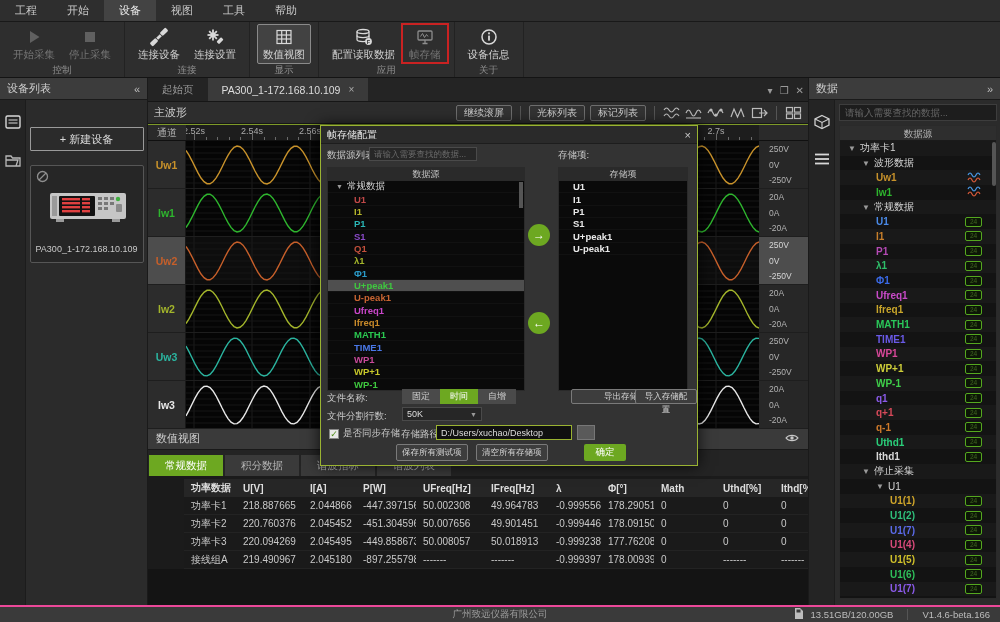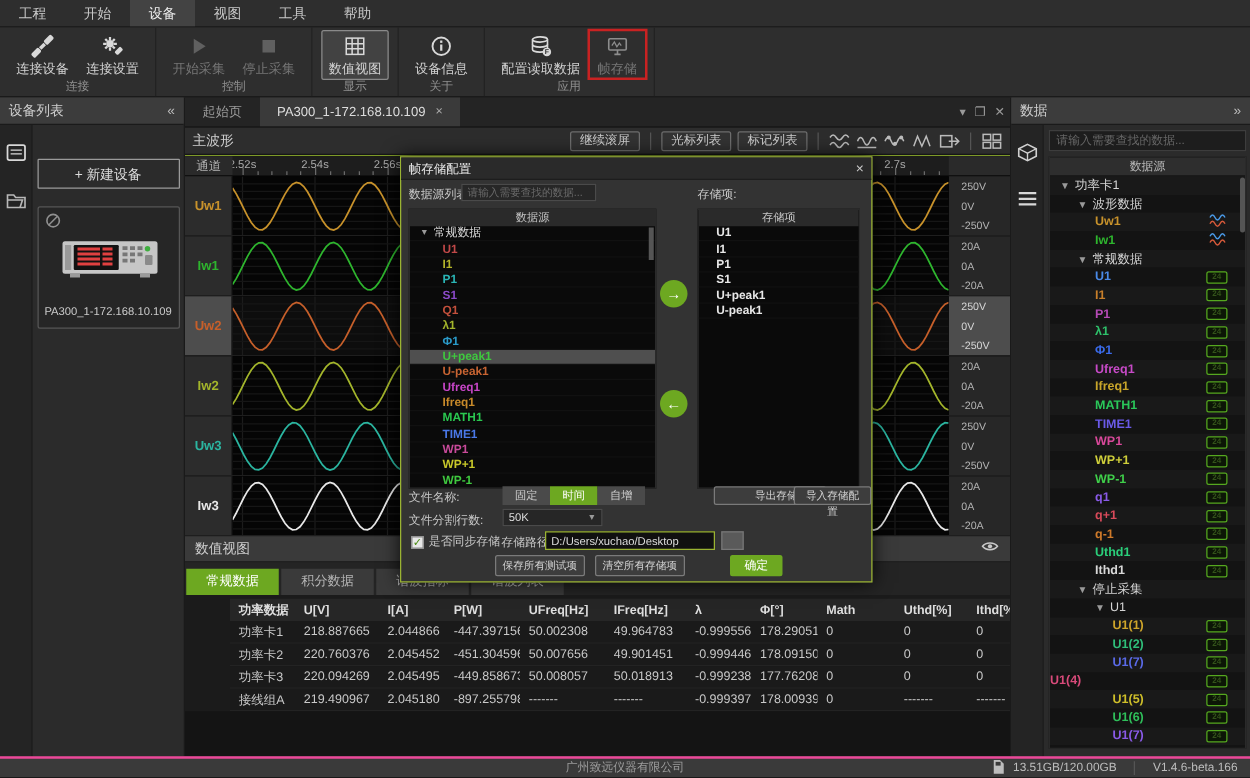--- a/index.html
+++ b/index.html
@@ -158,20 +158,41 @@
       <div class="menu-item">工程</div>
       <div class="menu-item">开始</div>
       <div class="menu-item active">设备</div>
       <div class="menu-item">视图</div>
       <div class="menu-item">工具</div>
       <div class="menu-item">帮助</div>
     </div>
   <div class="ribbon" id="ribbon">
       <div class="rgroup">
         <div class="rbtns">
+          <div class="rbtn disabled">
+            <span>
+              <svg class="ric" viewBox="0 0 20 20">
+                <path d="M6 4 L15.5 10 L6 16 Z" fill="#606060"></path>
+              </svg>
+            </span>
+            <div class="rlabel">开始采集</div>
+          </div>
+          <div class="rbtn disabled">
+            <span>
+              <svg class="ric" viewBox="0 0 20 20">
+                <rect x="5" y="5" width="10" height="10" fill="#606060"></rect>
+              </svg>
+            </span>
+            <div class="rlabel">停止采集</div>
+          </div>
+        </div>
+        <div class="rgroup-label">控制</div>
+      </div>
+      <div class="rgroup">
+        <div class="rbtns">
           <div class="rbtn">
             <span>
               <svg class="ric" viewBox="0 0 20 20">
                 <g fill="#d9d9d9">
                   <rect x="1" y="13" width="8" height="4.4" rx="1.2" transform="rotate(-45 5 15.2)"></rect>
                   <rect x="11" y="2.6" width="8" height="4.4" rx="1.2" transform="rotate(-45 15 4.8)"></rect>
                   <rect x="7.4" y="8.6" width="5.2" height="2.8" transform="rotate(-45 10 10)"></rect>
                 </g>
               </svg>
             </span>
@@ -194,72 +215,36 @@
                 <rect x="12" y="12" width="6.5" height="3.6" rx="1" transform="rotate(-45 15 14)" fill="#d9d9d9"></rect>
               </svg>
             </span>
             <div class="rlabel">连接设置</div>
           </div>
         </div>
         <div class="rgroup-label">连接</div>
       </div>
       <div class="rgroup">
         <div class="rbtns">
-          <div class="rbtn disabled">
-            <span>
-              <svg class="ric" viewBox="0 0 20 20">
-                <path d="M6 4 L15.5 10 L6 16 Z" fill="#606060"></path>
-              </svg>
-            </span>
-            <div class="rlabel">开始采集</div>
-          </div>
-          <div class="rbtn disabled">
-            <span>
-              <svg class="ric" viewBox="0 0 20 20">
-                <rect x="5" y="5" width="10" height="10" fill="#606060"></rect>
-              </svg>
-            </span>
-            <div class="rlabel">停止采集</div>
-          </div>
-        </div>
-        <div class="rgroup-label">控制</div>
-      </div>
-      <div class="rgroup">
-        <div class="rbtns">
           <div class="rbtn active">
             <span>
               <svg class="ric" viewBox="0 0 20 20">
                 <g stroke="#d9d9d9" stroke-width="1.2" fill="none">
                   <rect x="3" y="3.5" width="14" height="13"></rect>
                   <line x1="3" y1="8" x2="17" y2="8"></line>
                   <line x1="3" y1="12" x2="17" y2="12"></line>
                   <line x1="7.7" y1="3.5" x2="7.7" y2="16.5"></line>
                   <line x1="12.4" y1="3.5" x2="12.4" y2="16.5"></line>
                 </g>
               </svg>
             </span>
             <div class="rlabel">数值视图</div>
           </div>
         </div>
         <div class="rgroup-label">显示</div>
-      </div>
-      <div class="rgroup">
-        <div class="rbtns">
-          <div class="rbtn">
-            <span>
-              <svg class="ric" viewBox="0 0 20 20">
-                <circle cx="10" cy="10" r="7" fill="none" stroke="#d9d9d9" stroke-width="1.5"></circle>
-                <rect x="9.1" y="8.6" width="1.8" height="5" fill="#d9d9d9"></rect>
-                <rect x="9.1" y="5.4" width="1.8" height="1.9" fill="#d9d9d9"></rect>
-              </svg>
-            </span>
-            <div class="rlabel">设备信息</div>
-          </div>
-        </div>
-        <div class="rgroup-label">关于</div>
       </div>
       <div class="rgroup">
         <div class="rbtns">
           <div class="rbtn">
             <span>
               <svg class="ric" viewBox="0 0 20 20">
                 <g fill="none" stroke="#d9d9d9" stroke-width="1.3">
                   <ellipse cx="9" cy="4.6" rx="6" ry="2.1"></ellipse>
                   <path d="M3 4.6v4c0 1.1 2.7 2.1 6 2.1s6-1 6-2.1v-4"></path>
                   <path d="M3 8.6v4c0 1.1 2.7 2.1 6 2.1s6-1 6-2.1v-4"></path>
@@ -278,20 +263,35 @@
                   <path d="M7.5 16.5h5M10 13v3.5"></path>
                   <path d="M5.5 9.5l2-3 2 4 2-3 1.5 2" stroke-width="1"></path>
                 </g>
               </svg>
             </span>
             <div class="rlabel">帧存储</div>
             <div class="redbox"></div>
           </div>
         </div>
         <div class="rgroup-label">应用</div>
+      </div>
+      <div class="rgroup">
+        <div class="rbtns">
+          <div class="rbtn">
+            <span>
+              <svg class="ric" viewBox="0 0 20 20">
+                <circle cx="10" cy="10" r="7" fill="none" stroke="#d9d9d9" stroke-width="1.5"></circle>
+                <rect x="9.1" y="8.6" width="1.8" height="5" fill="#d9d9d9"></rect>
+                <rect x="9.1" y="5.4" width="1.8" height="1.9" fill="#d9d9d9"></rect>
+              </svg>
+            </span>
+            <div class="rlabel">设备信息</div>
+          </div>
+        </div>
+        <div class="rgroup-label">关于</div>
       </div>
     </div>
 
   <div class="left-panel">
     <div class="panel-header">
       <span>设备列表</span>
       <span class="sp"></span>
       <span class="chev">«</span>
     </div>
     <div class="left-body">
@@ -916,21 +916,21 @@
               <div class="drow" style="padding-left: 50px;">
                 <span class="lbl" style="color: rgb(47, 191, 122);">U1(2)</span>
                 <span class="sp"></span>
                 <span class="badge">24</span>
               </div>
               <div class="drow" style="padding-left: 50px;">
                 <span class="lbl" style="color: rgb(90, 106, 232);">U1(7)</span>
                 <span class="sp"></span>
                 <span class="badge">24</span>
               </div>
-              <div class="drow" style=" justify-content: space-between;">
+              <div class="drow" style="padding-left: 50px; justify-content: space-between;">
                 <span class="lbl" style="color: rgb(216, 74, 122);">U1(4)</span>
                 <span class="sp"></span>
                 <span class="badge">24</span>
               </div>
               <div class="drow" style="padding-left: 50px;">
                 <span class="lbl" style="color: rgb(207, 191, 42);">U1(5)</span>
                 <span class="sp"></span>
                 <span class="badge">24</span>
               </div>
               <div class="drow" style="padding-left: 50px;">

